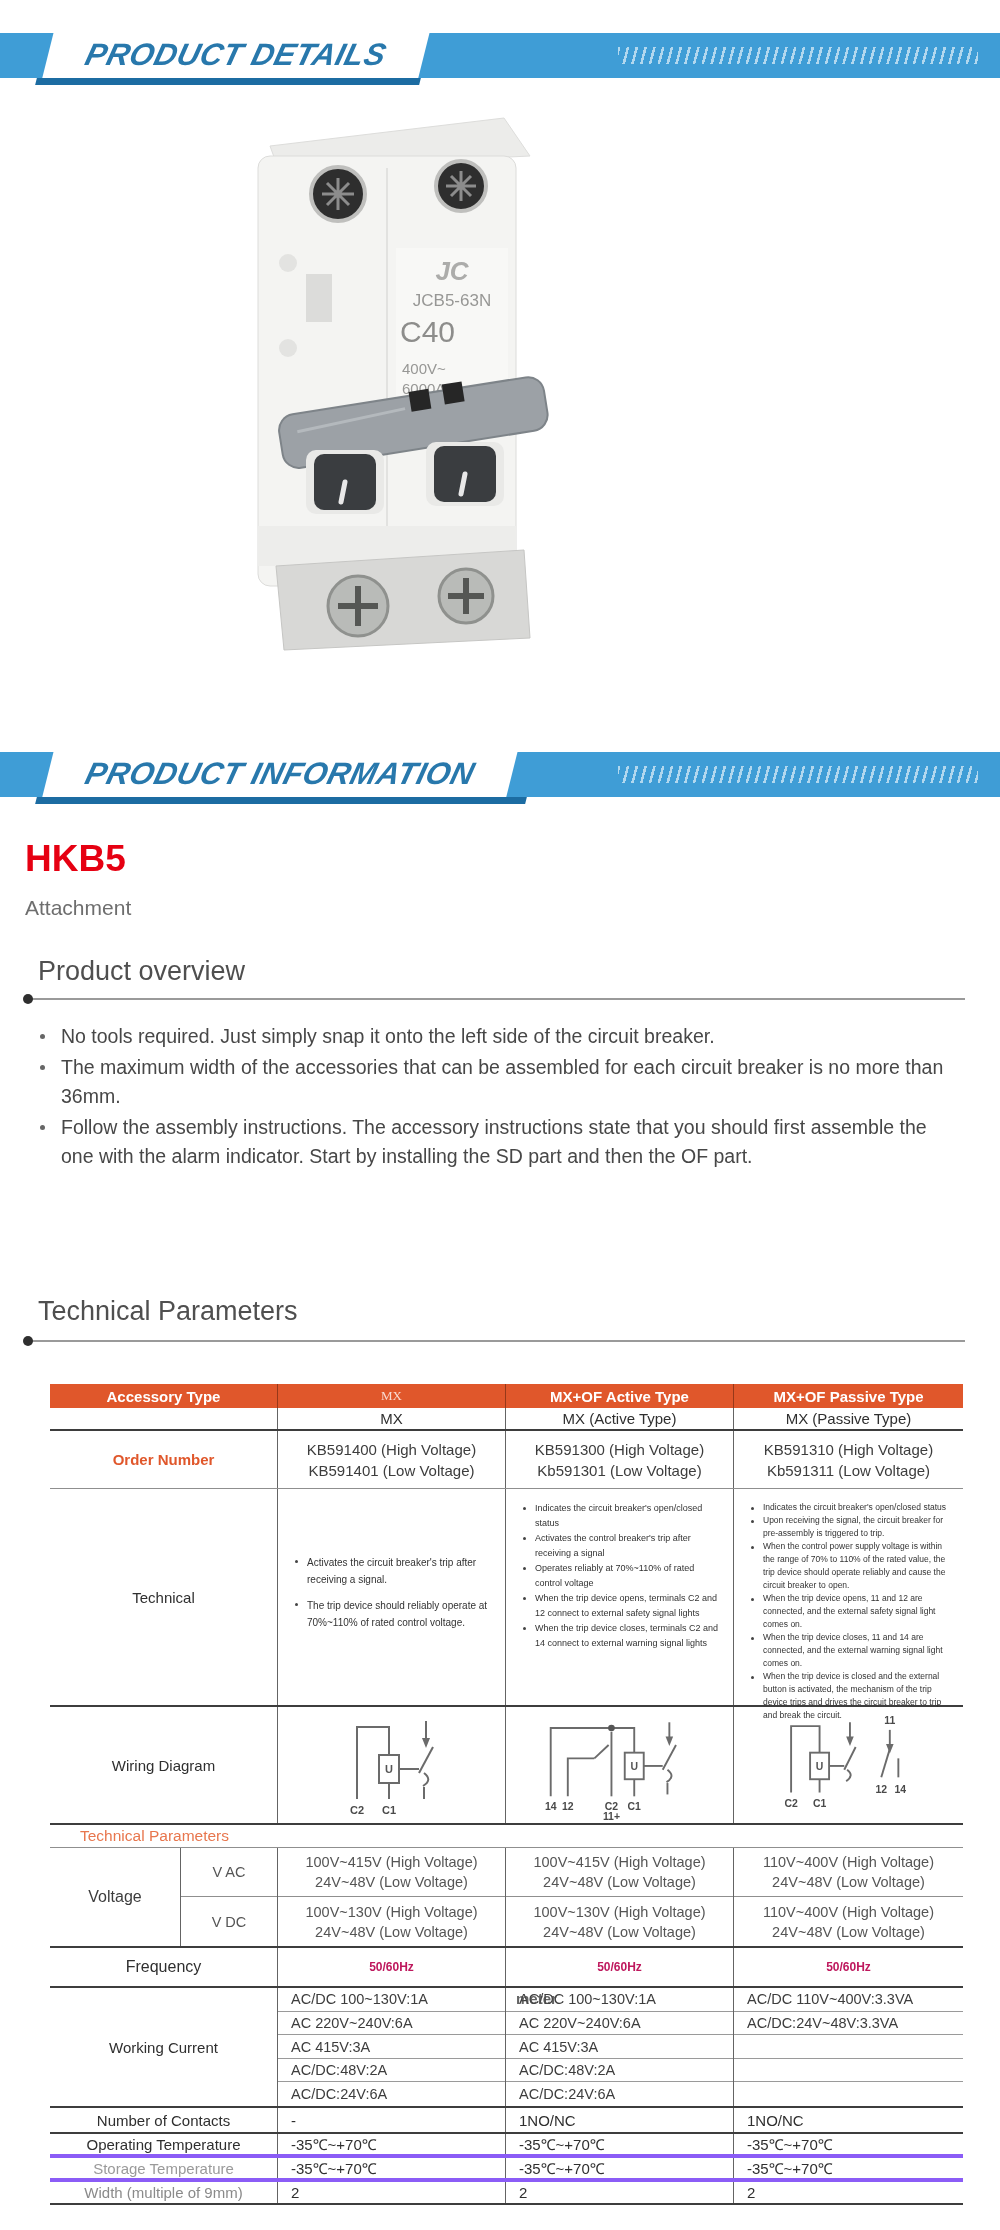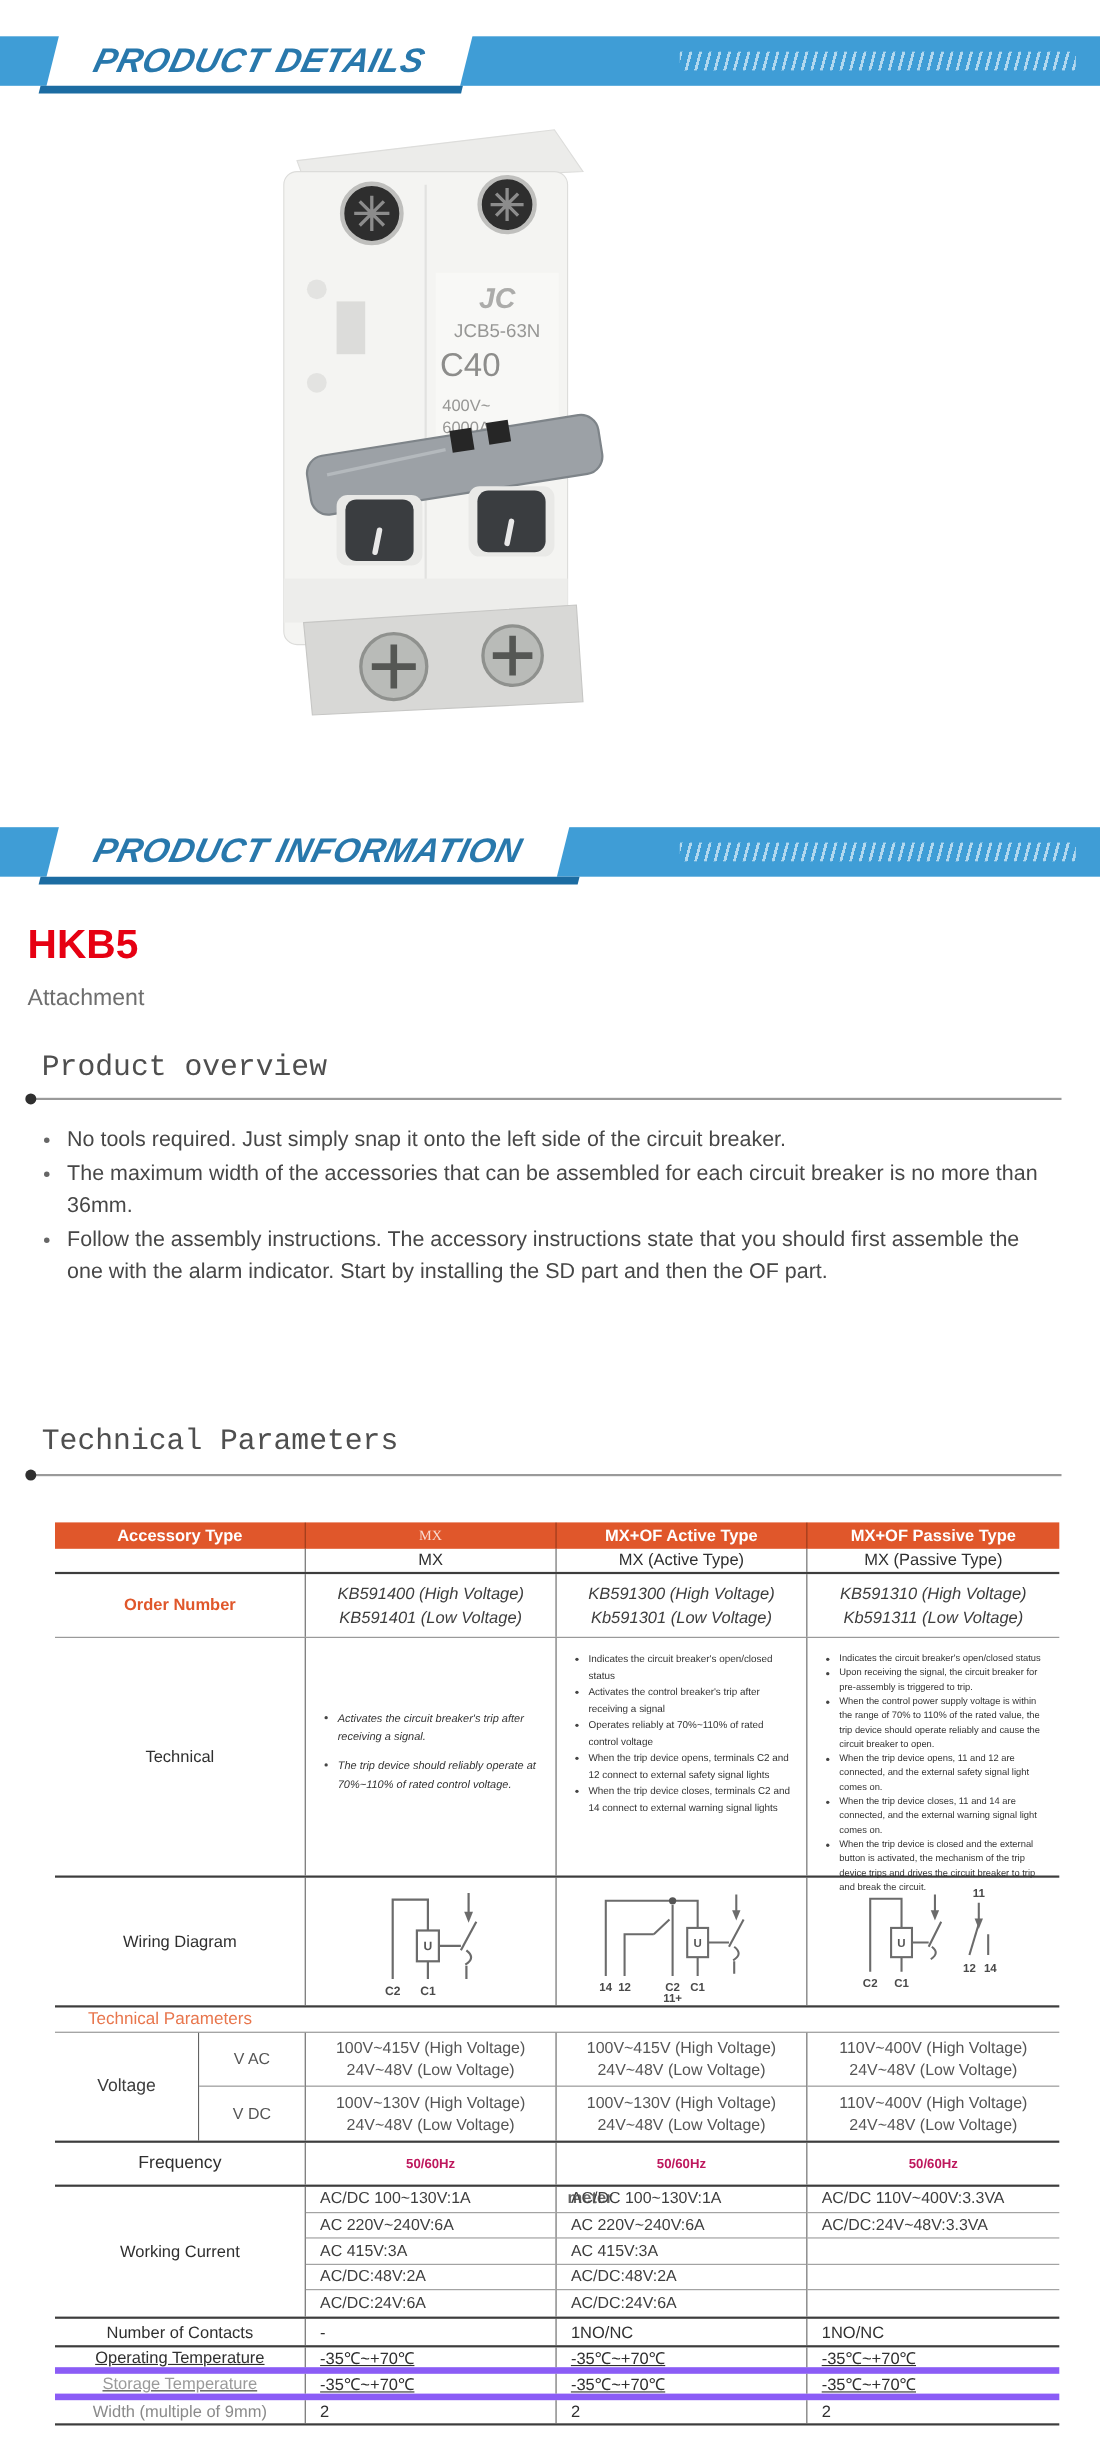--- a/index.html
+++ b/index.html
@@ -12,52 +12,52 @@
     background:repeating-linear-gradient(105deg,rgba(255,255,255,.6) 0 2.5px,rgba(255,255,255,0) 2.5px 8.5px);}
   .banner .para{position:absolute;top:-3px;height:50px;background:#fff;
     transform:skewX(-14deg);display:flex;align-items:center;padding:0 38px;}
   .banner .para span{transform:skewX(0deg);font-style:italic;font-weight:bold;
     font-size:31px;letter-spacing:.5px;color:#2878AC;white-space:nowrap;}
   .banner .underbar{position:absolute;top:45px;height:7px;background:#1C6CA2;transform:skewX(-14deg);}
 
   
   .red-title{position:absolute;left:25px;top:838px;font-size:37px;font-weight:bold;color:#E60012;}
   .sub-title{position:absolute;left:25px;top:896px;font-size:21px;color:#6e6e6e;}
-  .sec-head{position:absolute;font-size:27px;color:#4f4f4f;font-family:Liberation Mono, monospace;}
+  .sec-head{position:absolute;font-size:27px;color:#4f4f4f;}
   .rule{position:absolute;left:25px;width:940px;height:2px;background:#9a9a9a;}
   .rule::before{content:"";position:absolute;left:-2px;top:-4px;width:10px;height:10px;border-radius:50%;background:#2f2f2f;}
 
   
   .ov-list{position:absolute;left:38px;top:1022px;width:915px;margin:0;padding:0;list-style:none;}
   .ov-list li{display:flex;font-size:19.5px;line-height:29.5px;color:#474747;margin-bottom:1px;}
   .ov-dot{flex:none;width:5px;height:5px;border-radius:50%;background:#666;margin:12px 16px 0 2px;}
 
   
   .ttable{position:absolute;left:50px;top:1384px;width:913px;font-size:15px;color:#2f2f2f;}
   .t-row{display:flex;box-sizing:border-box;}
   .cell{box-sizing:border-box;display:flex;align-items:center;justify-content:center;text-align:center;}
   .w1{width:227px}.w2{width:228px}.w3{width:228px}.w4{width:230px}
   .vline{border-left:1px solid #646464;}
   .b-dark{border-bottom:2px solid #3d3d3d;}
   .b-thin{border-bottom:1px solid #8f8f8f;}
-  .b-med{border-bottom:6px solid #8b5cf6;text-decoration:underline;}
+  .b-med{border-bottom:4px solid #8b5cf6;}
   .hdr{background:#E0572B;color:#fff;font-weight:bold;height:24px;}
   .hdr .vline{border-left:1px solid rgba(60,20,5,.45);}
   .hdr-mx{font-family:"Liberation Serif",serif;font-weight:normal;color:rgba(255,255,255,.78);font-size:13px;}
   .two-line{line-height:21px;font-size:15px;color:#3d3d3d;}
   .lbl-orange{color:#E0572B;font-weight:bold;}
   .fn-list{margin:0;padding:0 14px;list-style:none;width:100%;box-sizing:border-box;}
   .fn-list li{display:flex;text-align:left;color:#333;}
   .fdot{flex:none;width:3px;height:3px;border-radius:50%;background:#444;margin:6px 9px 0 3px;}
   .fn-mid{font-size:10px;line-height:17px;}
   .fn-mid li{margin-bottom:9px;}
   .fn-sm{font-size:9px;line-height:15px;}
   .fn-xs{font-size:8.5px;line-height:13px;}
   .col-start{flex-direction:column;justify-content:flex-start;padding-top:12px;}
-  .col-center{flex-direction:column;justify-content:center;font-style:italic;}
+  .col-center{flex-direction:column;justify-content:center;}
   .sec2{height:23px;color:#E8764D;font-size:15.5px;display:flex;align-items:center;padding-left:30px;box-sizing:border-box;}
   .vstack{display:flex;flex-direction:column;box-sizing:border-box;}
   .vstack>div{box-sizing:border-box;display:flex;flex-direction:column;align-items:center;justify-content:center;}
   .vhalf>div{height:50px;font-size:14.5px;line-height:20px;color:#555;}
   .vhalf>div:first-child{border-bottom:1px solid #8f8f8f;}
   .vlabel{font-size:16px;color:#3d3d3d;text-align:right;}
   .freq{font-weight:bold;font-size:12px;color:#be185d;}
   .wstack>div{height:24px;align-items:flex-start;justify-content:center;padding-left:13px;
     font-size:14.5px;color:#3d3d3d;position:relative;}
   .wstack>div{border-bottom:1px solid #9a9a9a;}

